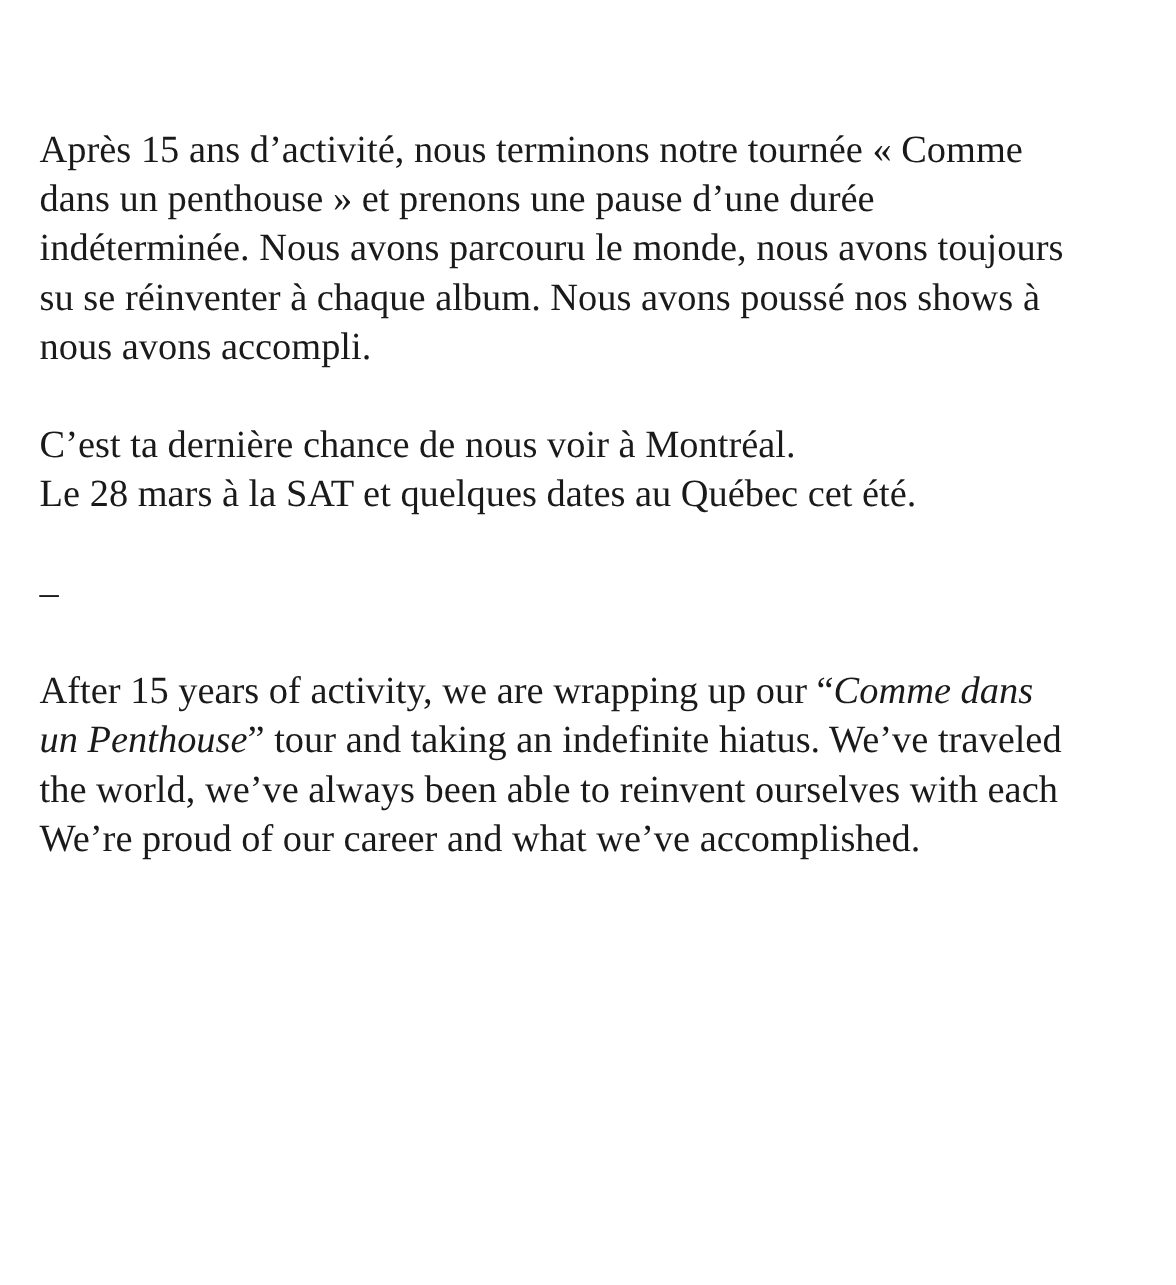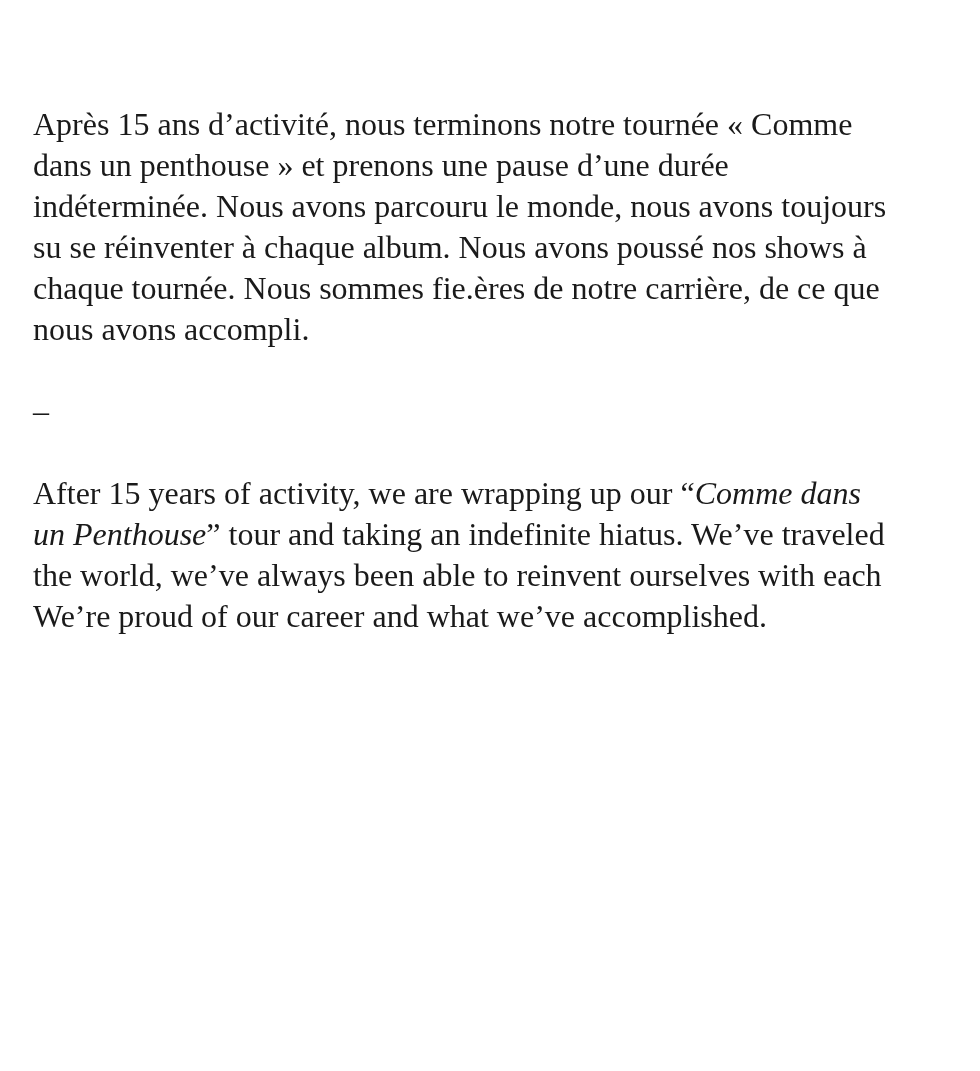--- a/index.html
+++ b/index.html
@@ -47,24 +47,27 @@
 </head>
 <body>
 
 <div class="page">
 
   <p class="para">
     <span class="line">Après 15 ans d’activité, nous terminons notre tournée « Comme</span>
     <span class="line">dans un penthouse » et prenons une pause d’une durée</span>
     <span class="line">indéterminée. Nous avons parcouru le monde, nous avons toujours</span>
     <span class="line">su se réinventer à chaque album. Nous avons poussé nos shows à</span>
-    <span class="line">chaque tournée. Nous sommes fie.ères de notre carrière, de ce que</span>
     <span class="line">nous avons accompli.</span>
   </p>
 
+  <p class="para">
+    <span class="line">C’est ta dernière chance de nous voir à Montréal.</span>
+    <span class="line">Le 28 mars à la SAT et quelques dates au Québec cet été.</span>
+  </p>
 
   <p class="para">
     <span class="line sep">–</span>
   </p>
 
   <p class="para">
     <span class="line"><span>After 15 years of activity, we are wrapping up our “</span><span class="it">Comme dans</span></span>
     <span class="line"><span class="it">un Penthouse</span><span>” tour and taking an indefinite hiatus. We’ve traveled</span></span>
     <span class="line">the world, we’ve always been able to reinvent ourselves with each</span>
     <span class="line">We’re proud of our career and what we’ve accomplished.</span>

